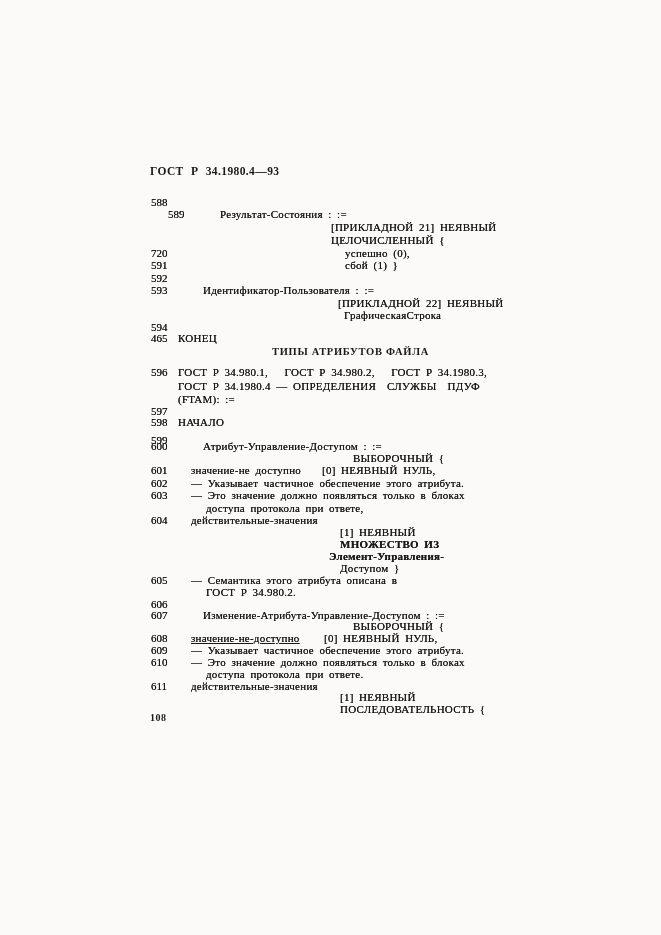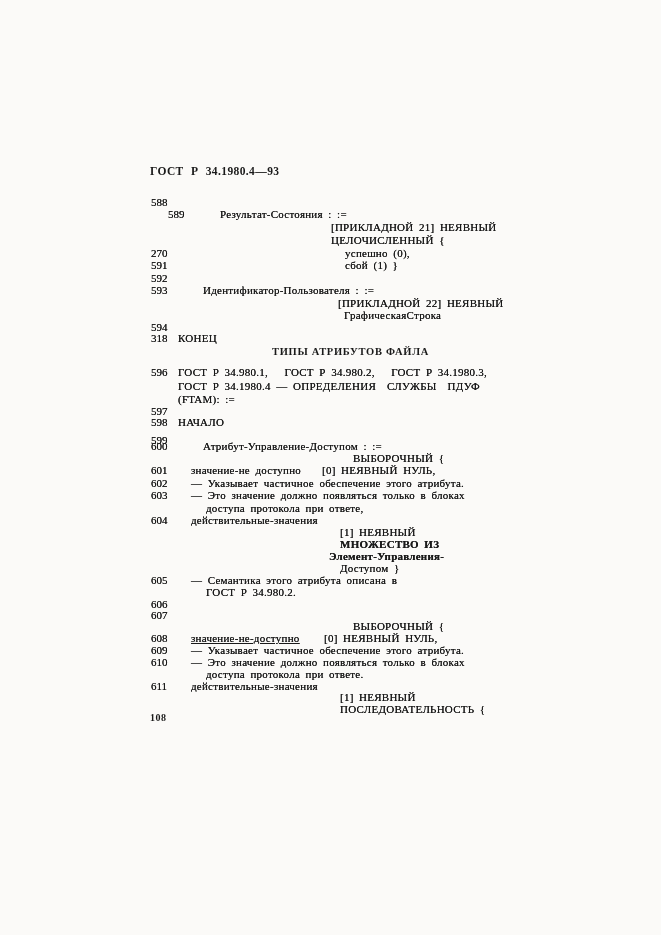--- a/index.html
+++ b/index.html
@@ -88,21 +88,21 @@
         <span class="num">589</span>
         <span class="seg" style="left: 203px;">Результат-Состояния : :=</span>
       </div>
       <div class="row" style="top: 221px;">
         <span class="seg" style="left: 331px;">[ПРИКЛАДНОЙ 21] НЕЯВНЫЙ</span>
       </div>
       <div class="row" style="top: 234px;">
         <span class="seg" style="left: 331px;">ЦЕЛОЧИСЛЕННЫЙ {</span>
       </div>
       <div class="row" style="top: 247px;">
-        <span class="num">270</span>
+        <span class="num">720</span>
         <span class="seg" style="left: 345px;">успешно (0),</span>
       </div>
       <div class="row" style="top: 259px;">
         <span class="num">591</span>
         <span class="seg" style="left: 345px;">сбой (1) }</span>
       </div>
       <div class="row" style="top: 272px;">
         <span class="num">592</span>
       </div>
       <div class="row" style="top: 284px;">
@@ -112,21 +112,21 @@
       <div class="row" style="top: 297px;">
         <span class="seg" style="left: 338px;">[ПРИКЛАДНОЙ 22] НЕЯВНЫЙ</span>
       </div>
       <div class="row" style="top: 309px;">
         <span class="seg" style="left: 344px;">ГрафическаяСтрока</span>
       </div>
       <div class="row" style="top: 321px;">
         <span class="num">594</span>
       </div>
       <div class="row" style="top: 332px;">
-        <span class="num">318</span>
+        <span class="num">465</span>
         <span class="seg" style="left: 178px;">КОНЕЦ</span>
       </div>
       <div class="row" style="top: 366px;">
         <span class="num">596</span>
         <span class="seg" style="left: 178px;">ГОСТ Р 34.980.1,   ГОСТ Р 34.980.2,   ГОСТ Р 34.1980.3,</span>
       </div>
       <div class="row" style="top: 380px;">
         <span class="seg" style="left: 178px;">ГОСТ Р 34.1980.4 — ОПРЕДЕЛЕНИЯ  СЛУЖБЫ  ПДУФ</span>
       </div>
       <div class="row" style="top: 393px;">
@@ -186,20 +186,21 @@
         <span class="seg" style="left: 191px;">— Семантика этого атрибута описана в</span>
       </div>
       <div class="row" style="top: 586px;">
         <span class="seg" style="left: 206px;">ГОСТ Р 34.980.2.</span>
       </div>
       <div class="row" style="top: 598px; font-family: Liberation Serif, serif;">
         <span class="num">606</span>
       </div>
       <div class="row" style="top: 609px;">
         <span class="num">607</span>
+        <span class="seg" style="left: 203px;">Изменение-Атрибута-Управление-Доступом : :=</span>
       </div>
       <div class="row" style="top: 620px;">
         <span class="seg" style="left: 353px;">ВЫБОРОЧНЫЙ {</span>
       </div>
       <div class="row" style="top: 632px;">
         <span class="num">608</span>
         <span class="seg" style="left: 191px; text-decoration: underline;">значение-не-доступно</span>
         <span class="seg" style="left: 324px;">[0] НЕЯВНЫЙ НУЛЬ,</span>
       </div>
       <div class="row" style="top: 644px;">

